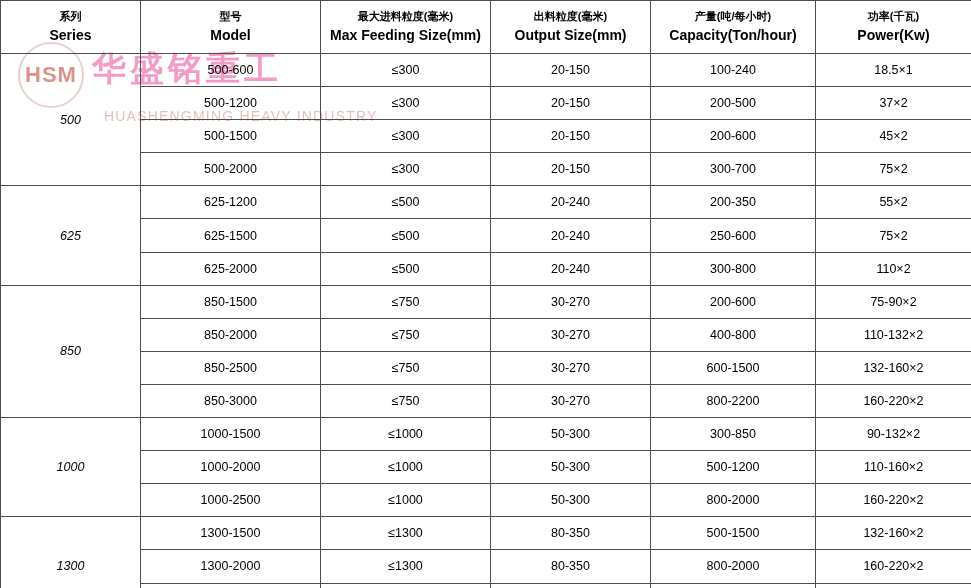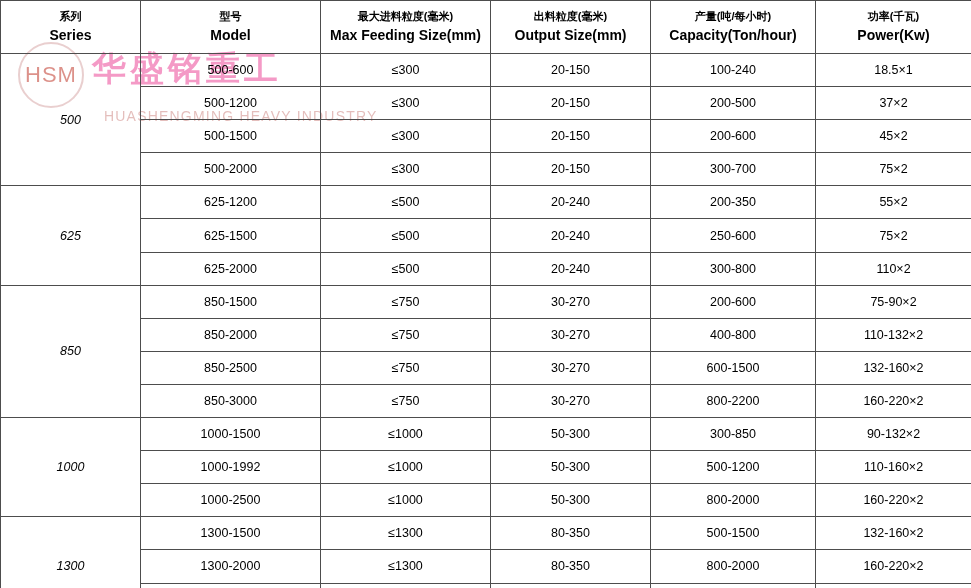--- a/index.html
+++ b/index.html
@@ -31,21 +31,21 @@
   }
   .wm-badge {
     position: absolute;
     left: 10px;
     top: 8px;
     width: 62px;
     height: 62px;
     border-radius: 50%;
     border: 2px solid #d8a8a8;
     color: #c0392b;
-    font-weight: normal;
+    font-weight: bold;
     font-size: 22px;
     display: flex;
     align-items: center;
     justify-content: center;
     letter-spacing: 1px;
     background: rgba(255,255,255,0.2);
   }
   .wm-cn {
     position: absolute;
     left: 84px;
@@ -236,21 +236,21 @@
         </tr>
         <tr>
           <td class="series-cell" rowspan="3">1000</td>
           <td>1000-1500</td>
           <td>≤1000</td>
           <td>50-300</td>
           <td>300-850</td>
           <td>90-132×2</td>
         </tr>
         <tr>
-          <td>1000-1992</td>
+          <td>1000-2000</td>
           <td>≤1000</td>
           <td>50-300</td>
           <td>500-1200</td>
           <td>110-160×2</td>
         </tr>
         <tr>
           <td>1000-2500</td>
           <td>≤1000</td>
           <td>50-300</td>
           <td>800-2000</td>

